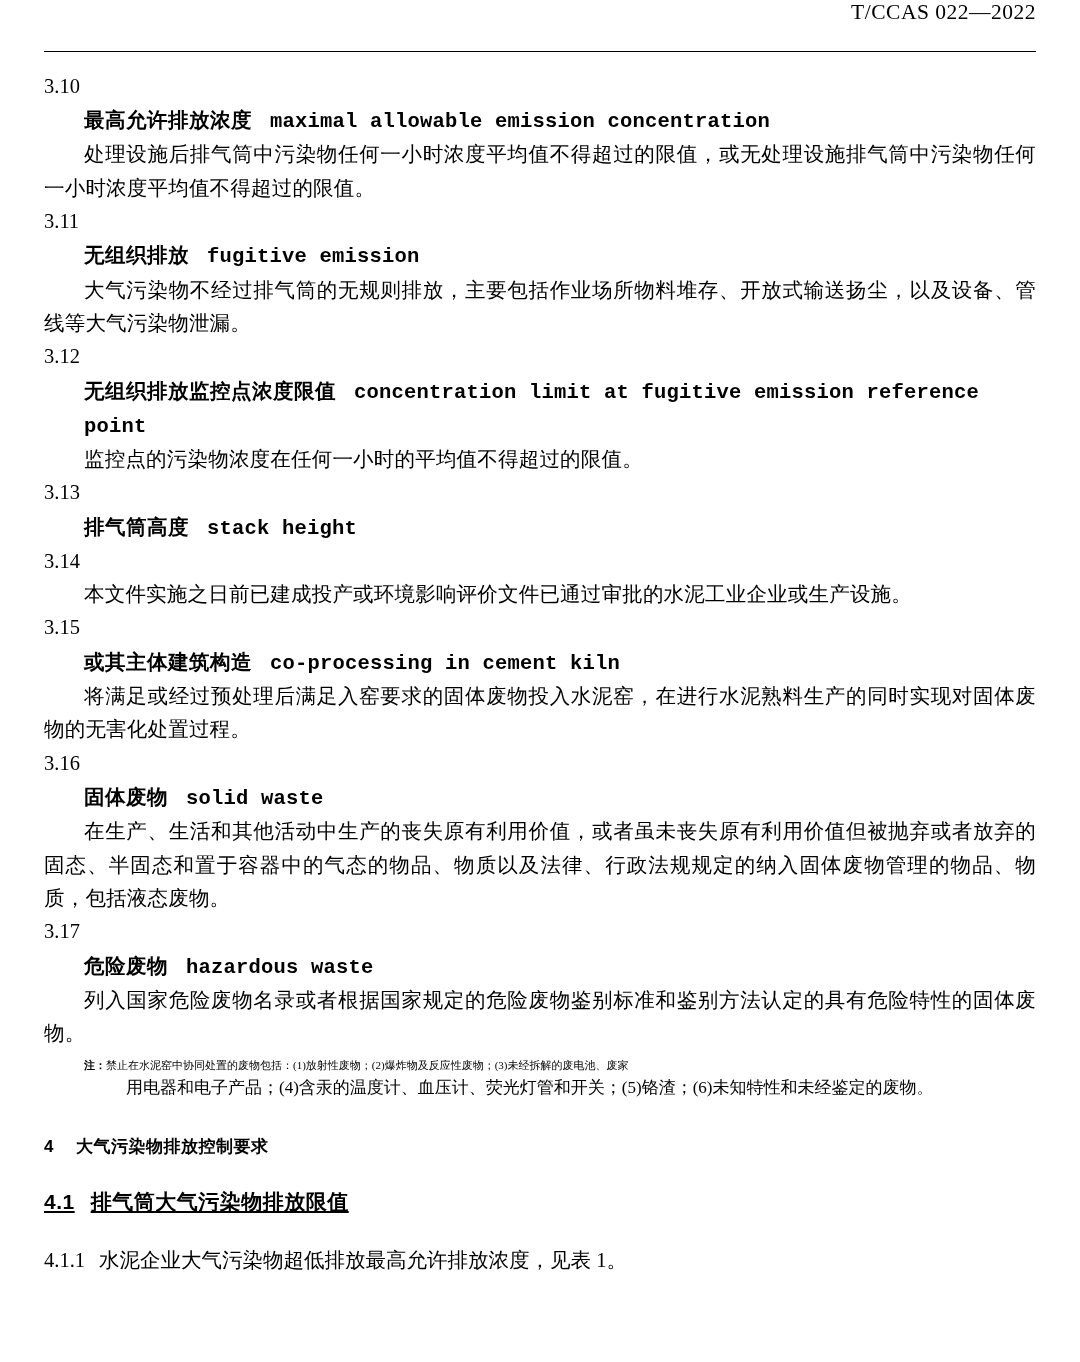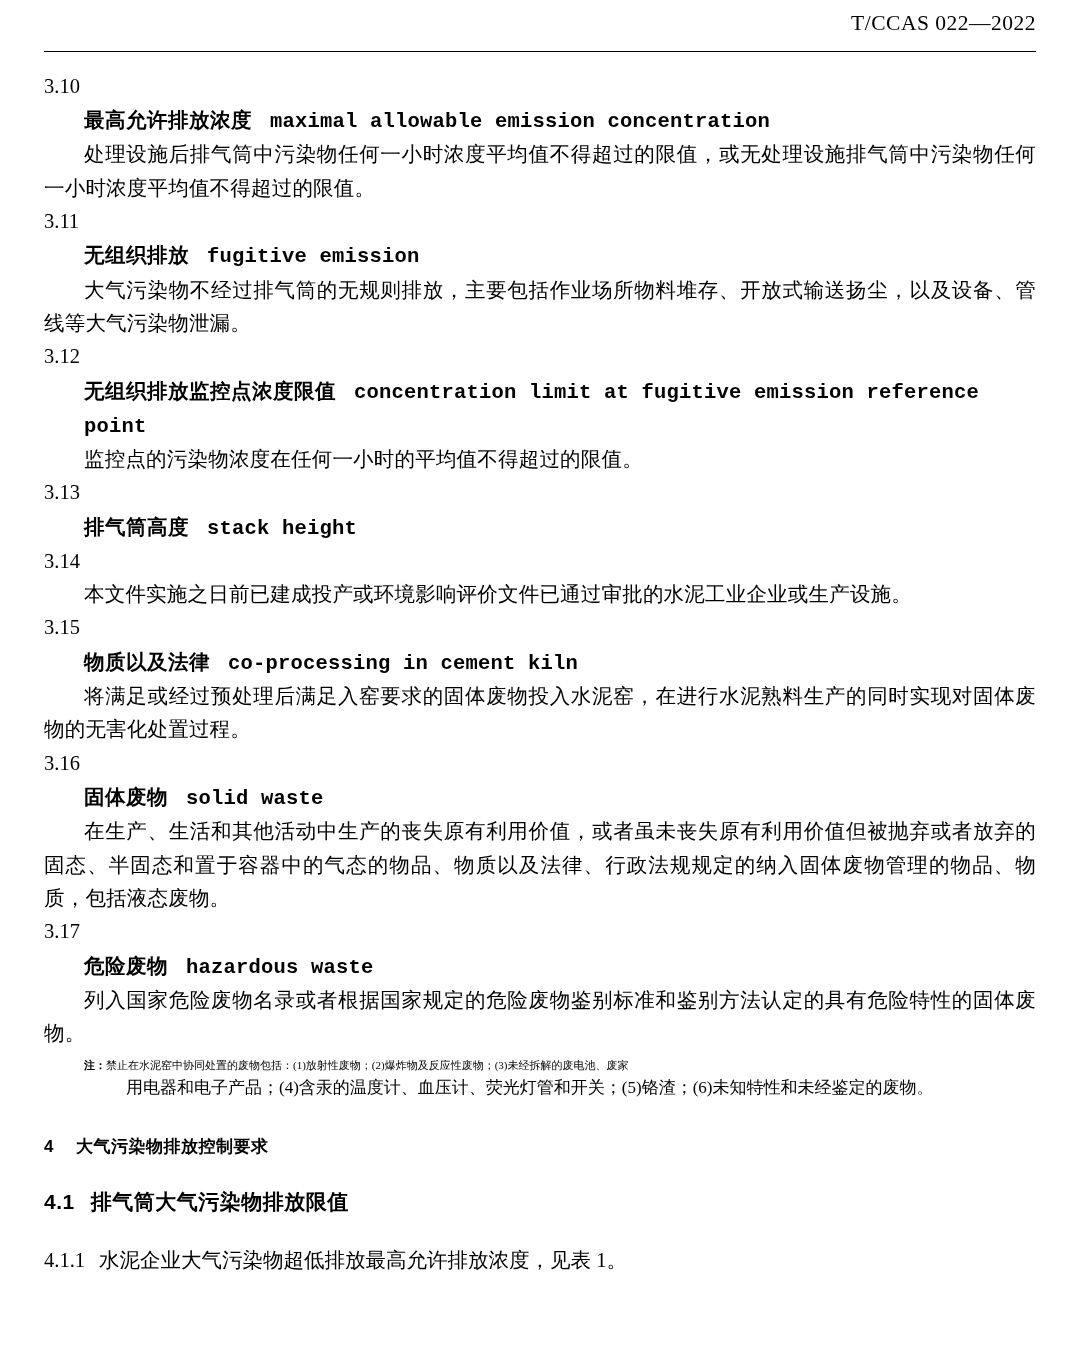--- a/index.html
+++ b/index.html
@@ -23,21 +23,21 @@
     padding: 0 44px;
   }
   
   .header {
     position: relative;
     height: 52px;
   }
   .header-code {
     position: absolute;
     right: 0;
-    top: 11px;
+    top: 0;
     font-size: 21.5px;
     letter-spacing: 0.5px;
     font-family: "Liberation Serif", serif;
     white-space: nowrap;
   }
   .header-rule {
     position: absolute;
     left: 0;
     right: 0;
     top: 51px;
@@ -112,20 +112,21 @@
     margin: 34px 0 0 0;
     letter-spacing: 0.5px;
   }
   .h1-sec .num { margin-right: 22px; }
   .h2-sec {
     font-size: 21px;
     font-family: "Liberation Sans", "DejaVu Sans", sans-serif;
     font-weight: bold;
     margin: 30px 0 0 0;
     letter-spacing: 0.5px;
+    text-decoration: underline;
   }
   .h2-sec .num { margin-right: 16px; }
   .para-num {
     font-size: 20.5px;
     line-height: 1.62;
     margin: 28px 0 0 0;
     font-family: "Liberation Serif", "DejaVu Serif", serif;
   }
   .para-num .num { margin-right: 14px; }
 </style>
@@ -162,21 +163,21 @@
     <p class="clause-num">3.13</p>
     <p class="term">
       <span class="zh">排气筒高度</span><span class="en">stack height</span>
     </p>
 
     <p class="clause-num">3.14</p>
     <p class="body-p">本文件实施之日前已建成投产或环境影响评价文件已通过审批的水泥工业企业或生产设施。</p>
 
     <p class="clause-num">3.15</p>
     <p class="term">
-      <span class="zh">物质以及法律</span><span class="en">co-processing in cement kiln</span>
+      <span class="zh">或其主体建筑构造</span><span class="en">co-processing in cement kiln</span>
     </p>
     <p class="body-p">将满足或经过预处理后满足入窑要求的固体废物投入水泥窑，在进行水泥熟料生产的同时实现对固体废物的无害化处置过程。</p>
 
     <p class="clause-num">3.16</p>
     <p class="term">
       <span class="zh">固体废物</span><span class="en">solid waste</span>
     </p>
     <p class="body-p">在生产、生活和其他活动中生产的丧失原有利用价值，或者虽未丧失原有利用价值但被抛弃或者放弃的固态、半固态和置于容器中的气态的物品、物质以及法律、行政法规规定的纳入固体废物管理的物品、物质，包括液态废物。</p>
 
     <p class="clause-num">3.17</p>

